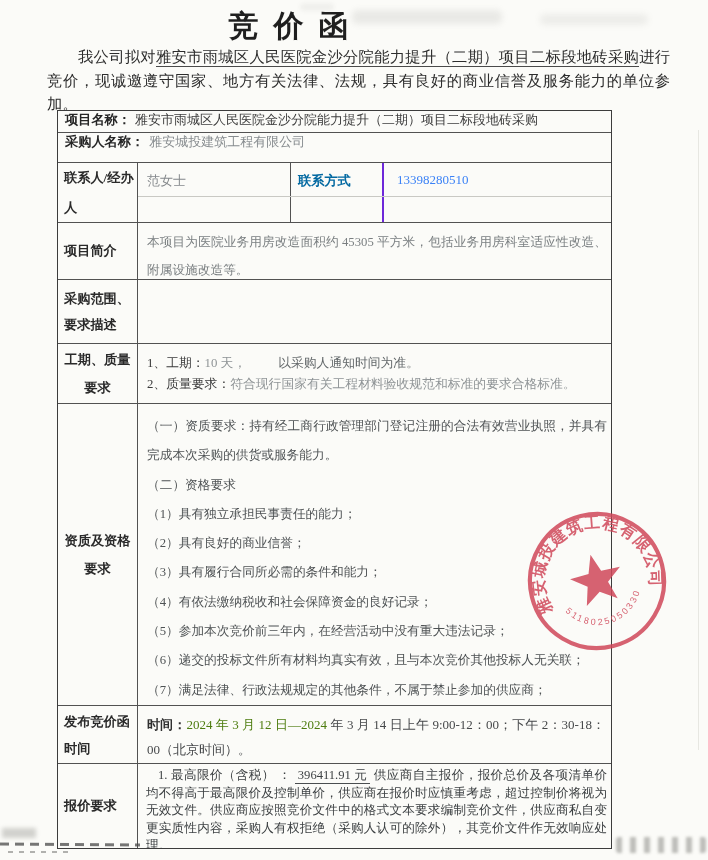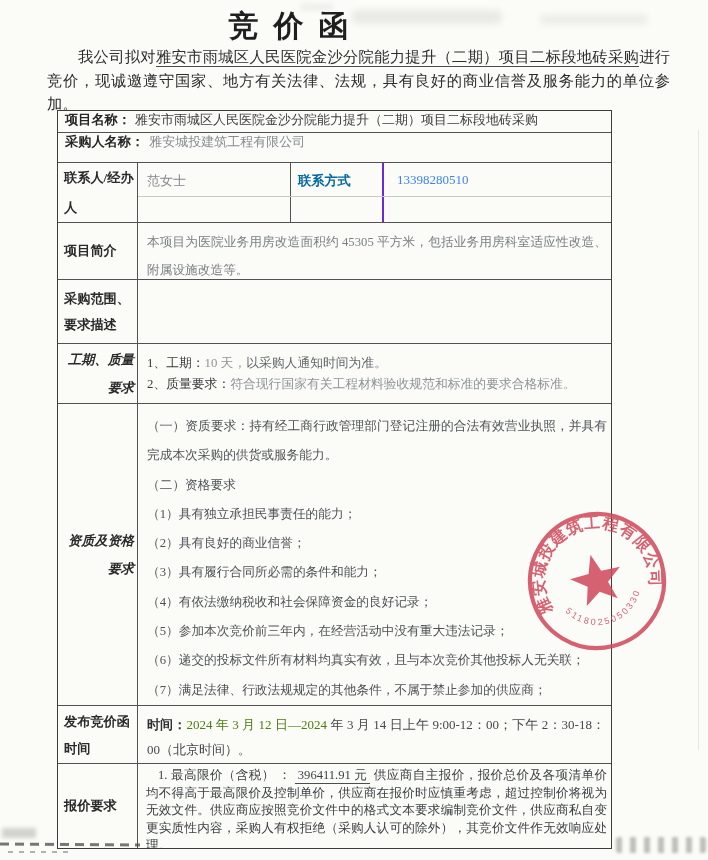--- a/index.html
+++ b/index.html
@@ -38,37 +38,37 @@
   .full-line{flex:1;display:flex;padding-left:7px;box-sizing:border-box;}
   .lab{font-weight:700;color:#262626;font-size:13.2px;white-space:pre;}
   .val-dark{font-size:13px;color:#3d3d3d;margin-left:4px;}
   .val-gray{font-size:13px;color:#878c8f;margin-left:5px;}
   .cell-label{
     width:80px;border-right:1px solid #525252;box-sizing:border-box;
     display:flex;align-items:center;
     font-weight:700;color:#2a2a2a;font-size:13.2px;line-height:28px;
     padding:0 3px 0 6px;
   }
-  .cell-label.ctr{justify-content:center;text-align:right;padding-left:3px;font-style:italic;}
+  .cell-label.ctr{justify-content:center;text-align:center;padding-left:3px;}
   .cell-content{flex:1;box-sizing:border-box;position:relative;}
   .just{text-align:justify;}
   
   .c-name{width:153px;border-right:1px solid #525252;box-sizing:border-box;
           padding:9px 0 0 9px;font-size:13px;color:#85898c;}
   .c-mlabel{width:93px;border-right:2px solid #6d28d9;box-sizing:border-box;
           padding:9px 16px 0 7px;font-size:13.2px;font-weight:700;color:#0369a1;}
   .c-phone{flex:1;padding:9px 0 0 13px;font-size:13px;color:#3b82f6;}
   .faint-hline{position:absolute;left:0;right:0;top:33px;height:1px;background:#c9c9c4;}
   
   .gray-par{padding:5px 4px 0 9px;font-size:12.7px;line-height:28px;color:#7a7f81;}
   
   .sched{padding:9px 4px 0 9px;font-size:12.8px;line-height:21px;color:#3a3a3a;}
   .t-dark{color:#3a3a3a;}
   .t-light{color:#8f9496;}
-  .t-mid{color:#63686a;}
+  .t-mid{color:#63686a;margin-left:32px;}
   
   .qual{padding:8px 4px 0 9px;font-size:12.7px;line-height:29.3px;color:#4e5254;}
   .qual .pre{white-space:pre-line;}
   
   .pub{padding:6px 6px 0 9px;font-size:13px;line-height:25px;}
   .pub .head{color:#2f2f2f;font-weight:700;}
   .pub .dgray{color:#4d7c0f;}
   .pub .drest{color:#46484a;}
   
   .quote{padding:3px 4px 0 8px;font-size:12.6px;line-height:17.6px;color:#3d4143;}

